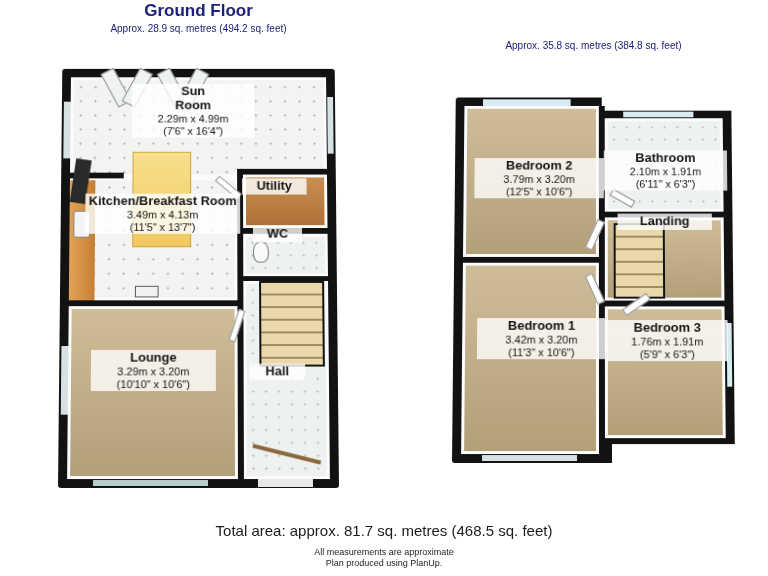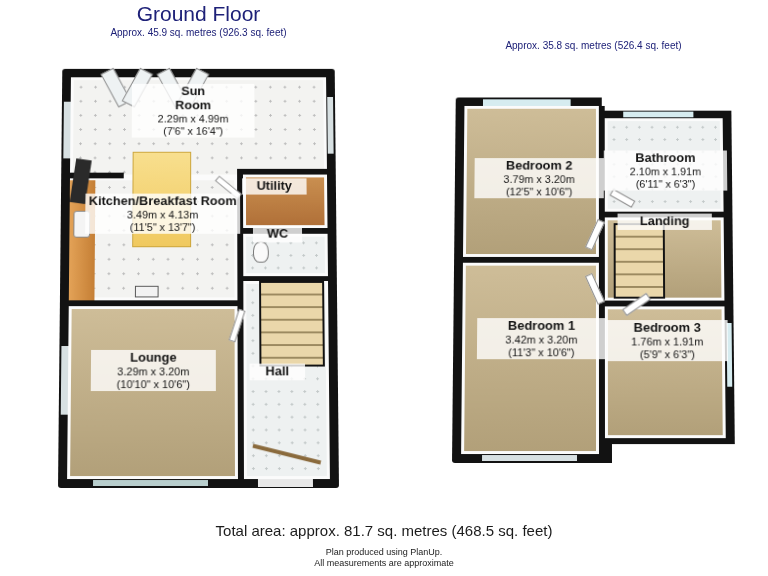--- a/index.html
+++ b/index.html
@@ -1,21 +1,21 @@
 <!DOCTYPE html>
 <html><head>
 <meta charset="utf-8">
 <style>
   html,body{margin:0;padding:0;}
   body{
     width:768px;height:576px;position:relative;background:#ffffff;
     font-family:"Liberation Sans","DejaVu Sans",sans-serif;overflow:hidden;
   }
   .floor-title{position:absolute;text-align:center;color:#1e2178;}
-  .floor-title .t{font-size:21px;font-weight:normal;line-height:1.1;}
+  .floor-title .t{font-size:17px;font-weight:bold;line-height:1.1;}
   .floor-title .sub{font-size:10px;margin-top:2px;}
   .plan{position:absolute;background:#121212;border-radius:3px;
         transform:perspective(1200px) rotateX(5deg);transform-origin:50% 100%;}
   .room{position:absolute;box-sizing:border-box;border:3px solid #fbfbfb;}
   .tile{background-color:#f3f3f1;
         background-image:radial-gradient(#bdbdbd 1px,transparent 1.3px);
         background-size:15px 15px;}
   .tile-cool{background-color:#eef1f1;
         background-image:radial-gradient(#c3c9c9 1px,transparent 1.3px);
         background-size:13px 13px;}
@@ -36,21 +36,21 @@
   .narrow-name .room-name{max-width:52px;margin:0 auto;}
   .footer{position:absolute;left:0;width:768px;text-align:center;color:#1c1c1c;}
   .footer .total{font-size:15px;}
   .footer .small{font-size:9px;line-height:1.25;}
 </style>
 </head>
 <body>
 
 <div class="floor-title" style="left:58px;top:2px;width:281px;">
   <div class="t">Ground Floor</div>
-  <div class="sub">Approx. 45.9 sq. metres (926.3 sq. feet)</div>
+  <div class="sub">Approx. 28.9 sq. metres (494.2 sq. feet)</div>
 </div>
 
 <div class="plan" style="left:58px;top:54px;width:281px;height:434px;">
 
   <div class="room tile" style="left:9px;top:9px;width:263px;height:106px;"></div>
   <div class="room tile" style="left:9px;top:115px;width:171px;height:128px;"></div>
   <div class="room" style="left:186px;top:112px;width:86px;height:56px;background:linear-gradient(180deg,#c98f50,#b07038);"></div>
   <div class="room tile-cool" style="left:186px;top:174px;width:86px;height:44px;"></div>
   <div class="room carpet" style="left:9px;top:249px;width:171px;height:176px;"></div>
   <div class="room tile-cool" style="left:186px;top:223px;width:86px;height:202px;"></div>
@@ -106,21 +106,21 @@
     <div class="room-name">Lounge</div>
     <div>3.29m x 3.20m</div>
     <div>(10'10" x 10'6")</div>
   </div>
   <div class="room-label" style="left:192px;top:308px;width:50px;">
     <div class="room-name">Hall</div>
   </div>
 </div>
 
 <div class="floor-title" style="left:452px;top:38px;width:283px;">
-  <div class="sub">Approx. 35.8 sq. metres (526.4 sq. feet)</div>
+  <div class="sub">Approx. 35.8 sq. metres (384.8 sq. feet)</div>
 </div>
 
 <div class="plan" style="left:452px;top:86px;width:283px;height:377px;">
 
   <div class="notch" style="left:150px;top:0px;width:133px;height:14px;"></div>
   <div class="wall" style="left:150px;top:14px;width:133px;height:8px;"></div>
   <div class="wall" style="left:153px;top:352px;width:130px;height:6px;"></div>
   <div class="notch" style="left:160px;top:358px;width:123px;height:19px;"></div>
 
   <div class="room carpet" style="left:9px;top:9px;width:138px;height:158px;"></div>
@@ -168,15 +168,15 @@
     <div class="room-name">Bedroom 3</div>
     <div>1.76m x 1.91m</div>
     <div>(5'9" x 6'3")</div>
   </div>
 </div>
 
 <div class="footer" style="top:522px;">
   <div class="total">Total area: approx. 81.7 sq. metres (468.5 sq. feet)</div>
 </div>
 <div class="footer" style="top:547px;">
+  <div class="small">All measurements are approximate</div>
   <div class="small">Plan produced using PlanUp.</div>
-  <div class="small">All measurements are approximate</div>
 </div>
 
 </body></html>

